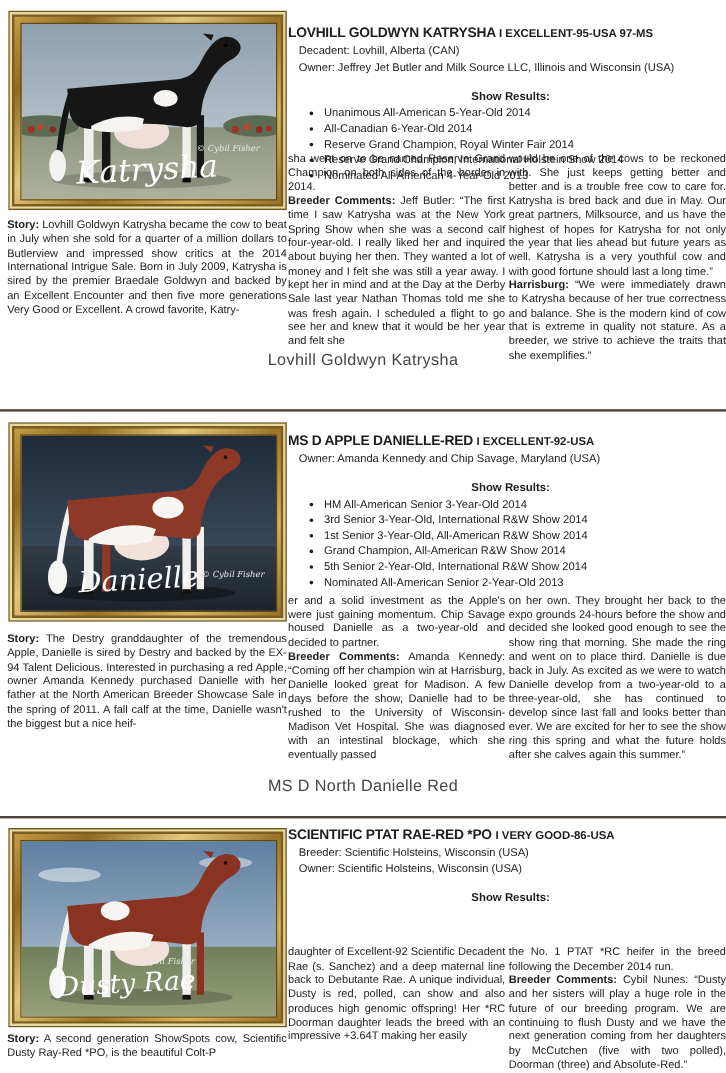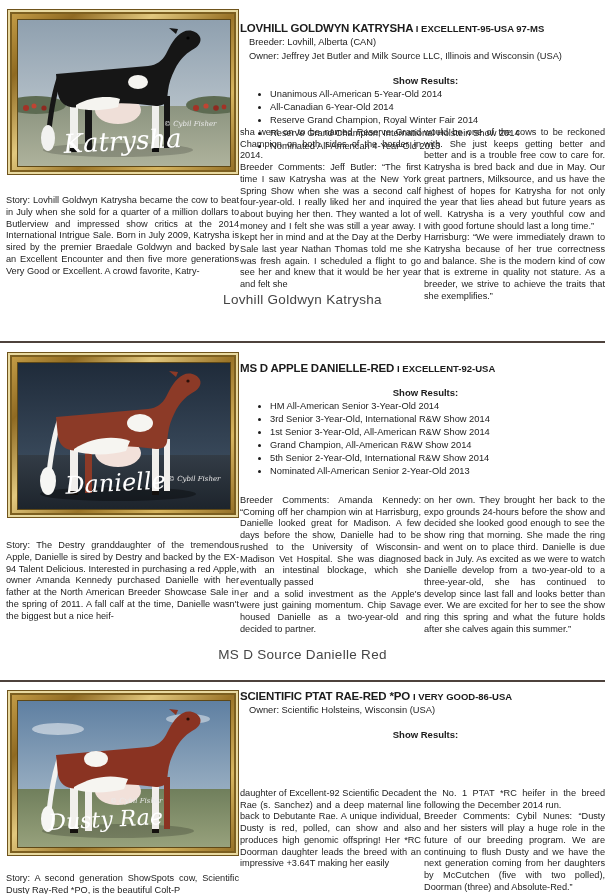--- a/index.html
+++ b/index.html
@@ -22,23 +22,23 @@
   .meta{margin-left:9px;font-size:9.3px;line-height:13px;margin-top:1px;}
   .show-label{margin-left:9px;font-size:9.5px;font-weight:bold;margin-top:12px;text-align:center;}
   ul.results{margin:2px 0 0 0;padding-left:30px;}
   ul.results li{font-size:9.3px;line-height:13px;list-style:disc;}
   
   .cols{position:absolute;left:240px;width:365px;}
   .col{position:absolute;top:0;width:181px;font-size:9.2px;line-height:11.7px;text-align:justify;}
   .colA{left:0;}
   .colB{left:184px;}
   .col p{margin:0;}
-  .lbl{font-weight:normal;}
-  
-  .story{position:absolute;left:6px;width:233px;font-size:9.2px;line-height:11.8px;text-align:justify;margin-top:13px;}
+  .lbl{font-weight:bold;}
+  
+  .story{position:absolute;left:6px;width:233px;font-size:9.2px;line-height:11.8px;text-align:justify;}
   
   .caption{position:absolute;left:0;width:605px;text-align:center;font-size:13.5px;color:#454545;letter-spacing:0.3px;}
   
   .script{font-family:"DejaVu Serif",serif;font-style:italic;fill:#ffffff;}
   .credit{font-family:"DejaVu Serif",serif;font-style:italic;fill:#e9e9e9;}
 </style>
 </head>
 <body>
 
 <div class="section" id="sec1">
@@ -90,21 +90,21 @@
         <text class="script" x="105" y="130" font-size="26" text-anchor="middle" transform="rotate(-3 105 130)">Katrysha</text>
       </svg>
     </div>
   </div>
 
   <div class="hdr" style="top:9px;margin-top:13px;">
     <div class="title-line">
       <span>LOVHILL GOLDWYN KATRYSHA</span>
       <span class="grade">I EXCELLENT-95-USA 97-MS</span>
     </div>
-    <div class="meta">Breeder: Lovhill, Alberta (CAN)</div>
+    <div class="meta">Decadent: Lovhill, Alberta (CAN)</div>
     <div class="meta">Owner: Jeffrey Jet Butler and Milk Source LLC, Illinois and Wisconsin (USA)</div>
     <div class="show-label">Show Results:</div>
     <ul class="results">
       <li>Unanimous All-American 5-Year-Old 2014</li>
       <li>All-Canadian 6-Year-Old 2014</li>
       <li>Reserve Grand Champion, Royal Winter Fair 2014</li>
       <li>Reserve Grand Champion, International Holstein Show 2014</li>
       <li>Nominated All-American 4-Year-Old 2013</li>
     </ul>
   </div>
@@ -167,47 +167,48 @@
         <text class="script" x="98" y="128" font-size="24" text-anchor="middle" transform="rotate(-3 98 128)">Danielle</text>
       </svg>
     </div>
   </div>
 
   <div class="hdr" style="top:19px;">
     <div class="title-line">
       <span>MS D APPLE DANIELLE-RED</span>
       <span class="grade">I EXCELLENT-92-USA</span>
     </div>
+    <div class="meta">Owner: Amanda Kennedy and Chip Savage, Maryland (USA)</div>
     <div class="show-label">Show Results:</div>
     <ul class="results">
       <li>HM All-American Senior 3-Year-Old 2014</li>
       <li>3rd Senior 3-Year-Old, International R&amp;W Show 2014</li>
       <li>1st Senior 3-Year-Old, All-American R&amp;W Show 2014</li>
       <li>Grand Champion, All-American R&amp;W Show 2014</li>
       <li>5th Senior 2-Year-Old, International R&amp;W Show 2014</li>
       <li>Nominated All-American Senior 2-Year-Old 2013</li>
     </ul>
   </div>
 
   <div class="cols" style="top:152px;">
     <div class="col colA">
+      <p>er and a solid investment as the Apple's were just gaining momentum. Chip Savage housed Danielle as a two-year-old and decided to partner.</p>
       <p><span class="lbl">Breeder Comments:</span> <span>Amanda Kennedy: “Coming off her champion win at Harrisburg, Danielle looked great for Madison. A few days before the show, Danielle had to be rushed to the University of Wisconsin-Madison Vet Hospital. She was diagnosed with an intestinal blockage, which she eventually passed</span></p>
-      <p>er and a solid investment as the Apple's were just gaining momentum. Chip Savage housed Danielle as a two-year-old and decided to partner.</p>
     </div>
     <div class="col colB">
       <p>on her own. They brought her back to the expo grounds 24-hours before the show and decided she looked good enough to see the show ring that morning. She made the ring and went on to place third. Danielle is due back in July. As excited as we were to watch Danielle develop from a two-year-old to a three-year-old, she has continued to develop since last fall and looks better than ever. We are excited for her to see the show ring this spring and what the future holds after she calves again this summer.”</p>
     </div>
   </div>
 
   <div class="story" style="top:184px;">
     <span class="lbl">Story:</span>
     <span>The Destry granddaughter of the tremendous Apple, Danielle is sired by Destry and backed by the EX-94 Talent Delicious. Interested in purchasing a red Apple, owner Amanda Kennedy purchased Danielle with her father at the North American Breeder Showcase Sale in the spring of 2011. A fall calf at the time, Danielle wasn't the biggest but a nice heif-</span>
   </div>
 
-  <div class="caption" style="top:304px;">MS D Source Danielle Red</div>
+  <div class="caption" style="top:304px;">MS D North Danielle Red</div>
   <div class="divider"></div>
 </div>
 
 <div class="section" id="sec3">
 
   <div class="frame" style="top:8px;">
     <div class="photo">
       <svg viewBox="0 0 212 146" preserveAspectRatio="none">
         <defs>
           <linearGradient id="sky3" x1="0" y1="0" x2="0" y2="1">
@@ -244,20 +245,21 @@
         <text class="script" x="88" y="126" font-size="22" text-anchor="middle" transform="rotate(-3 88 126)">Dusty Rae</text>
       </svg>
     </div>
   </div>
 
   <div class="hdr" style="top:8px;">
     <div class="title-line">
       <span>SCIENTIFIC PTAT RAE-RED *PO</span>
       <span class="grade">I VERY GOOD-86-USA</span>
     </div>
+    <div class="meta">Breeder: Scientific Holsteins, Wisconsin (USA)</div>
     <div class="meta">Owner: Scientific Holsteins, Wisconsin (USA)</div>
     <div class="show-label">Show Results:</div>
   </div>
 
   <div class="cols" style="top:106px;">
     <div class="col colA">
       <p>daughter of Excellent-92 Scientific Decadent Rae (s. Sanchez) and a deep maternal line back to Debutante Rae. A unique individual, Dusty is red, polled, can show and also produces high genomic offspring! Her *RC Doorman daughter leads the breed with an impressive +3.64T making her easily</p>
     </div>
     <div class="col colB">
       <p>the No. 1 PTAT *RC heifer in the breed following the December 2014 run.</p>

